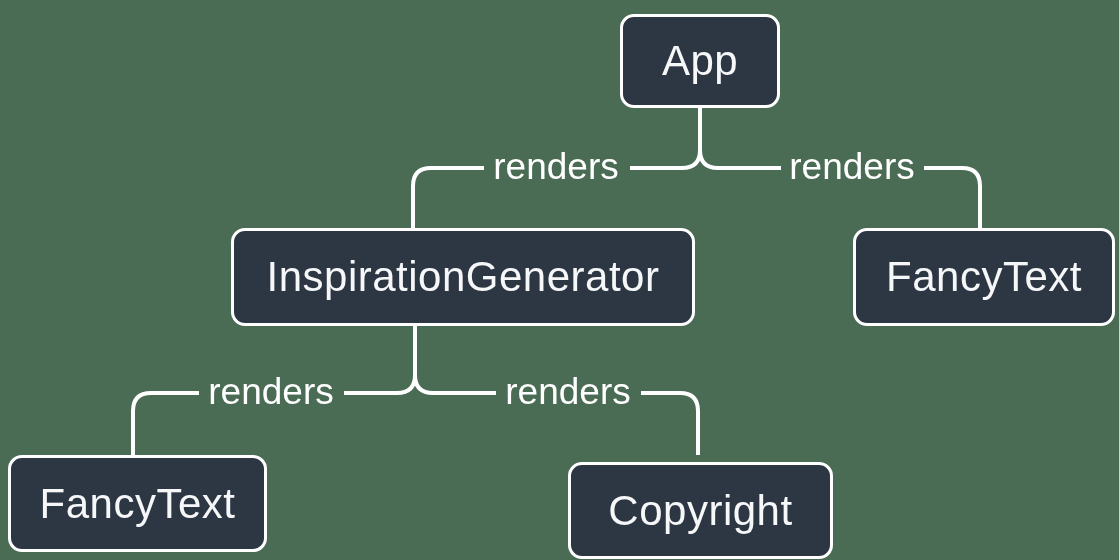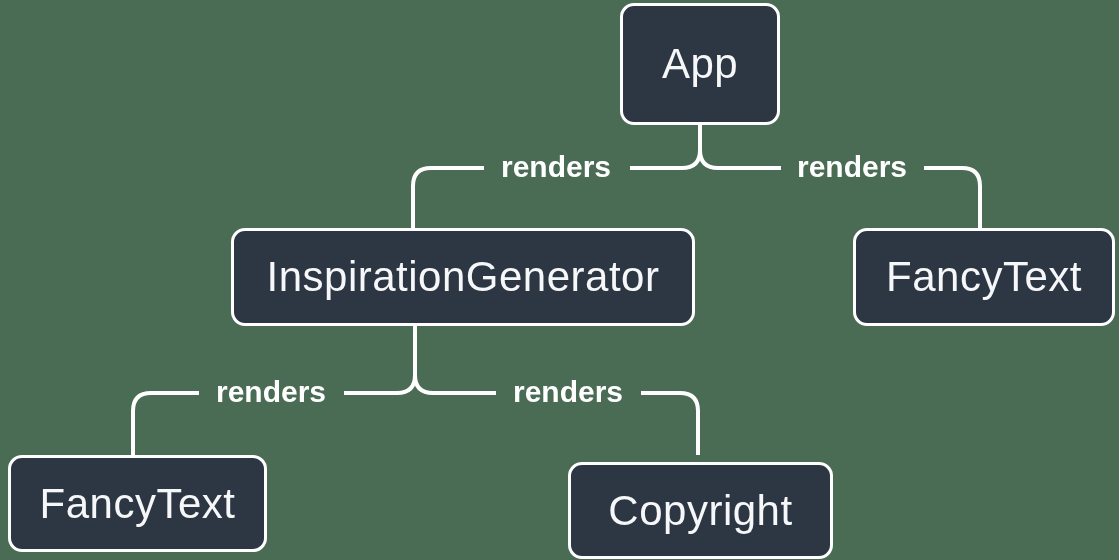--- a/index.html
+++ b/index.html
@@ -40,31 +40,31 @@
     border-radius:14px;
     display:flex;
     align-items:center;
     justify-content:center;
     color:var(--text);
     font-size:42px;
     font-weight:400;
     letter-spacing:0.5px;
     white-space:nowrap;
   }
-  .node-app{left:620px;top:3px;width:160px;height:122px;}
+  .node-app{left:620px;top:14px;width:160px;height:94px;}
   .node-inspiration-generator{left:195px;top:228px;width:464px;height:98px;margin-left:36px;}
   .node-fancy-text-top{left:853px;top:228px;width:262px;height:98px;}
   .node-fancy-text-bottom{left:8px;top:455px;width:259px;height:97px;}
   .node-copyright{left:568px;top:462px;width:265px;height:97px;}
   .edge-label{
     position:absolute;
     transform:translate(-50%,-50%);
     color:var(--edge);
-    font-size:30px;
-    font-weight:700;
+    font-size:37px;
+    font-weight:400;
     letter-spacing:0px;
     white-space:nowrap;
   }
   .edge-label-1{left:556px;top:167px;}
   .edge-label-2{left:852px;top:167px;}
   .edge-label-3{left:271px;top:392px;}
   .edge-label-4{left:568px;top:392px;}
 </style>
 </head>
 <body>

